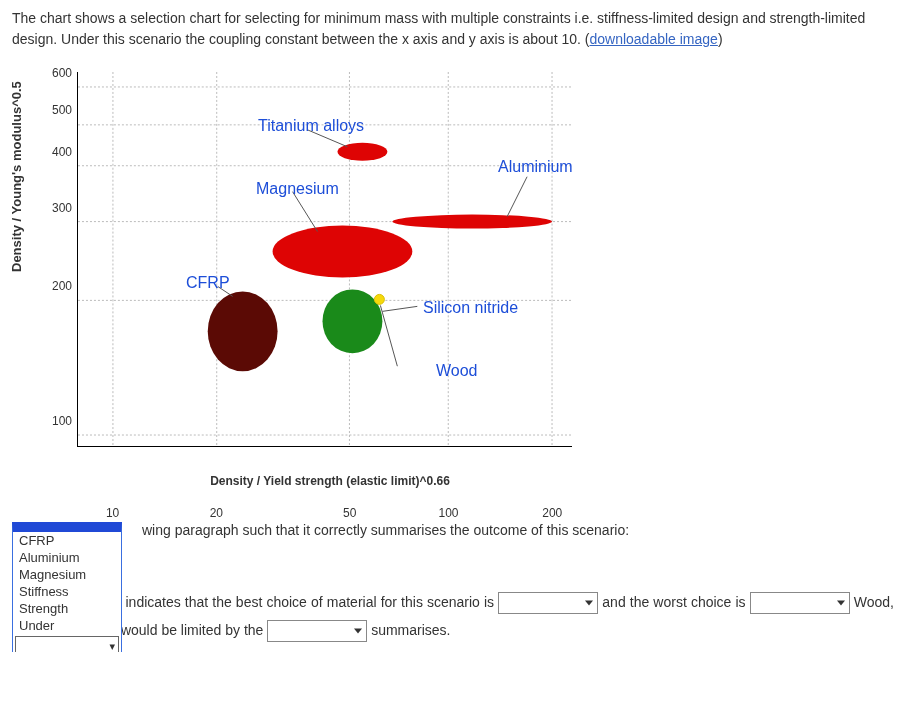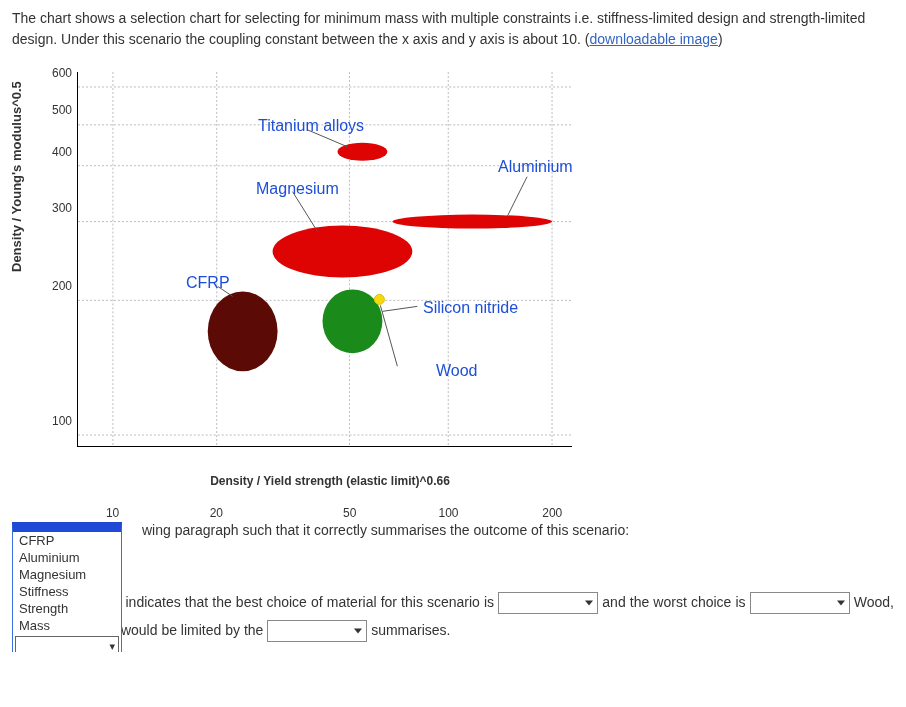--- a/index.html
+++ b/index.html
@@ -198,21 +198,21 @@
 </div>
 
 <div class="qwrap">
 
   <div class="dropdown-pop">
     <div class="opt">CFRP</div>
     <div class="opt">Aluminium</div>
     <div class="opt">Magnesium</div>
     <div class="opt">Stiffness</div>
     <div class="opt">Strength</div>
-    <div class="opt">Mass</div>
+    <div class="opt">Under</div>
     <div class="sel-empty">
         <span>▾</span>
       </div>
   </div>
 
   <div class="instr">
     <span>wing paragraph such that it correctly summarises the outcome of this scenario:</span>
   </div>
 
   <div class="fillpara">

